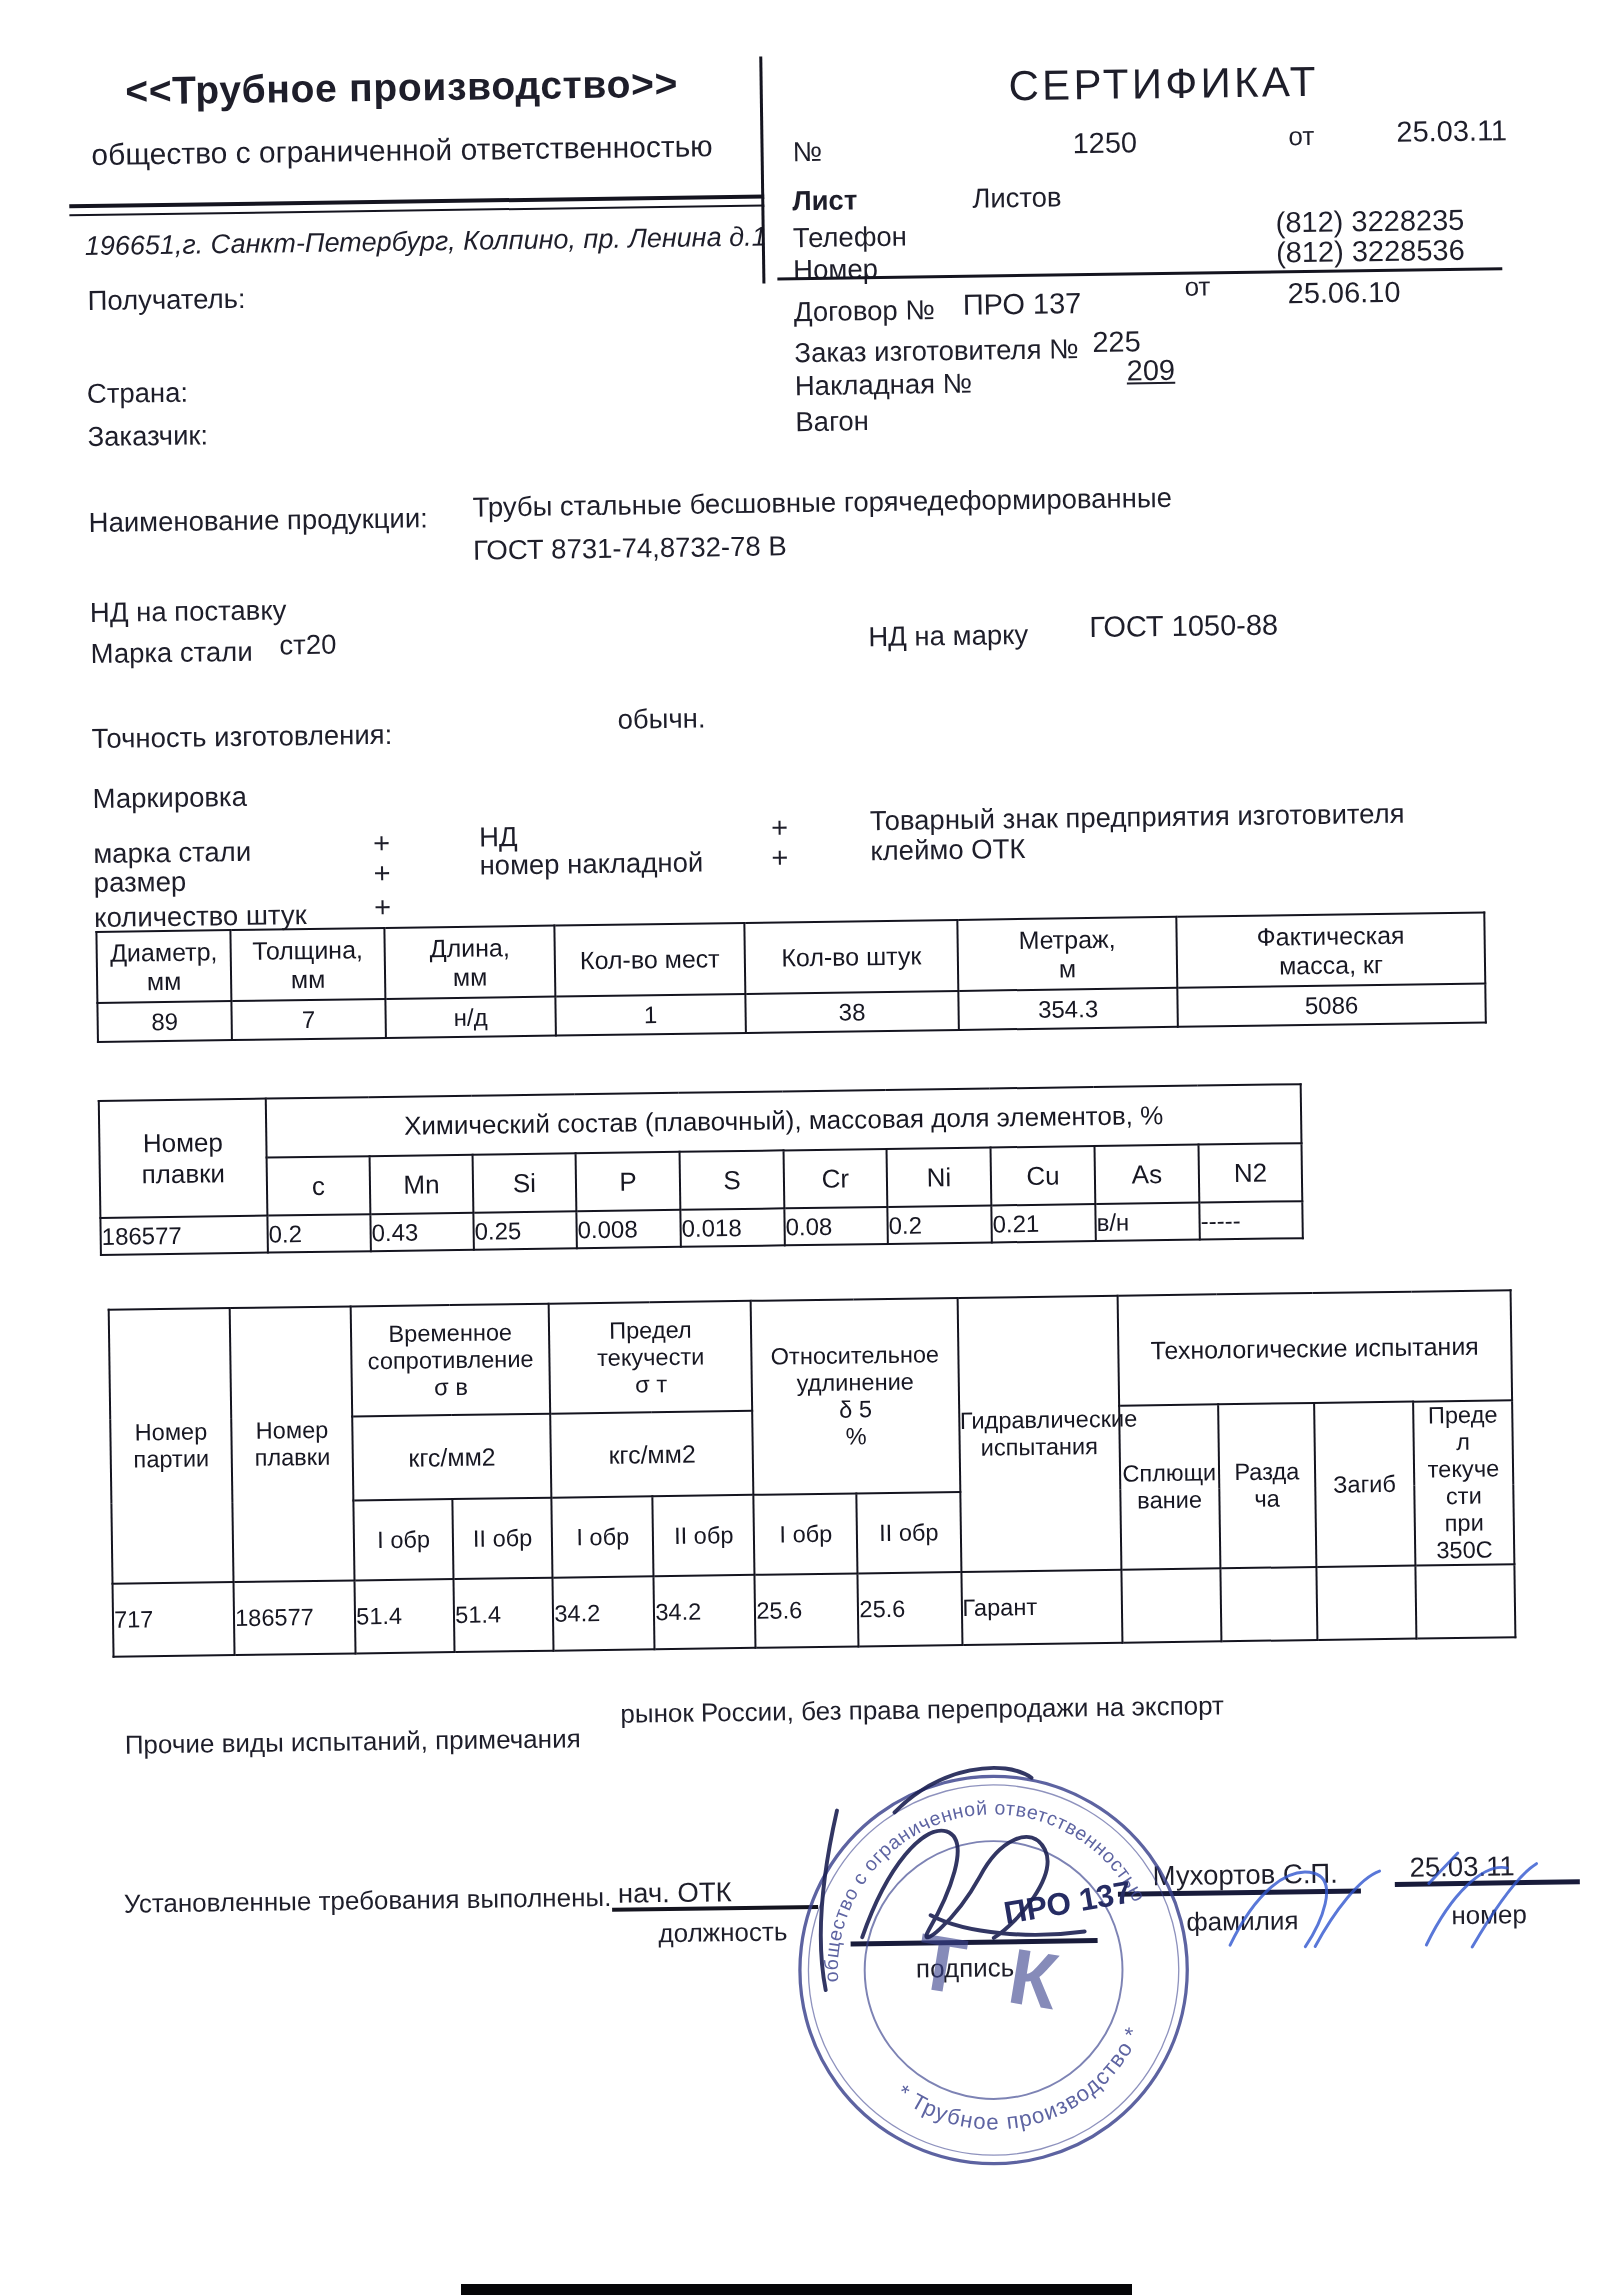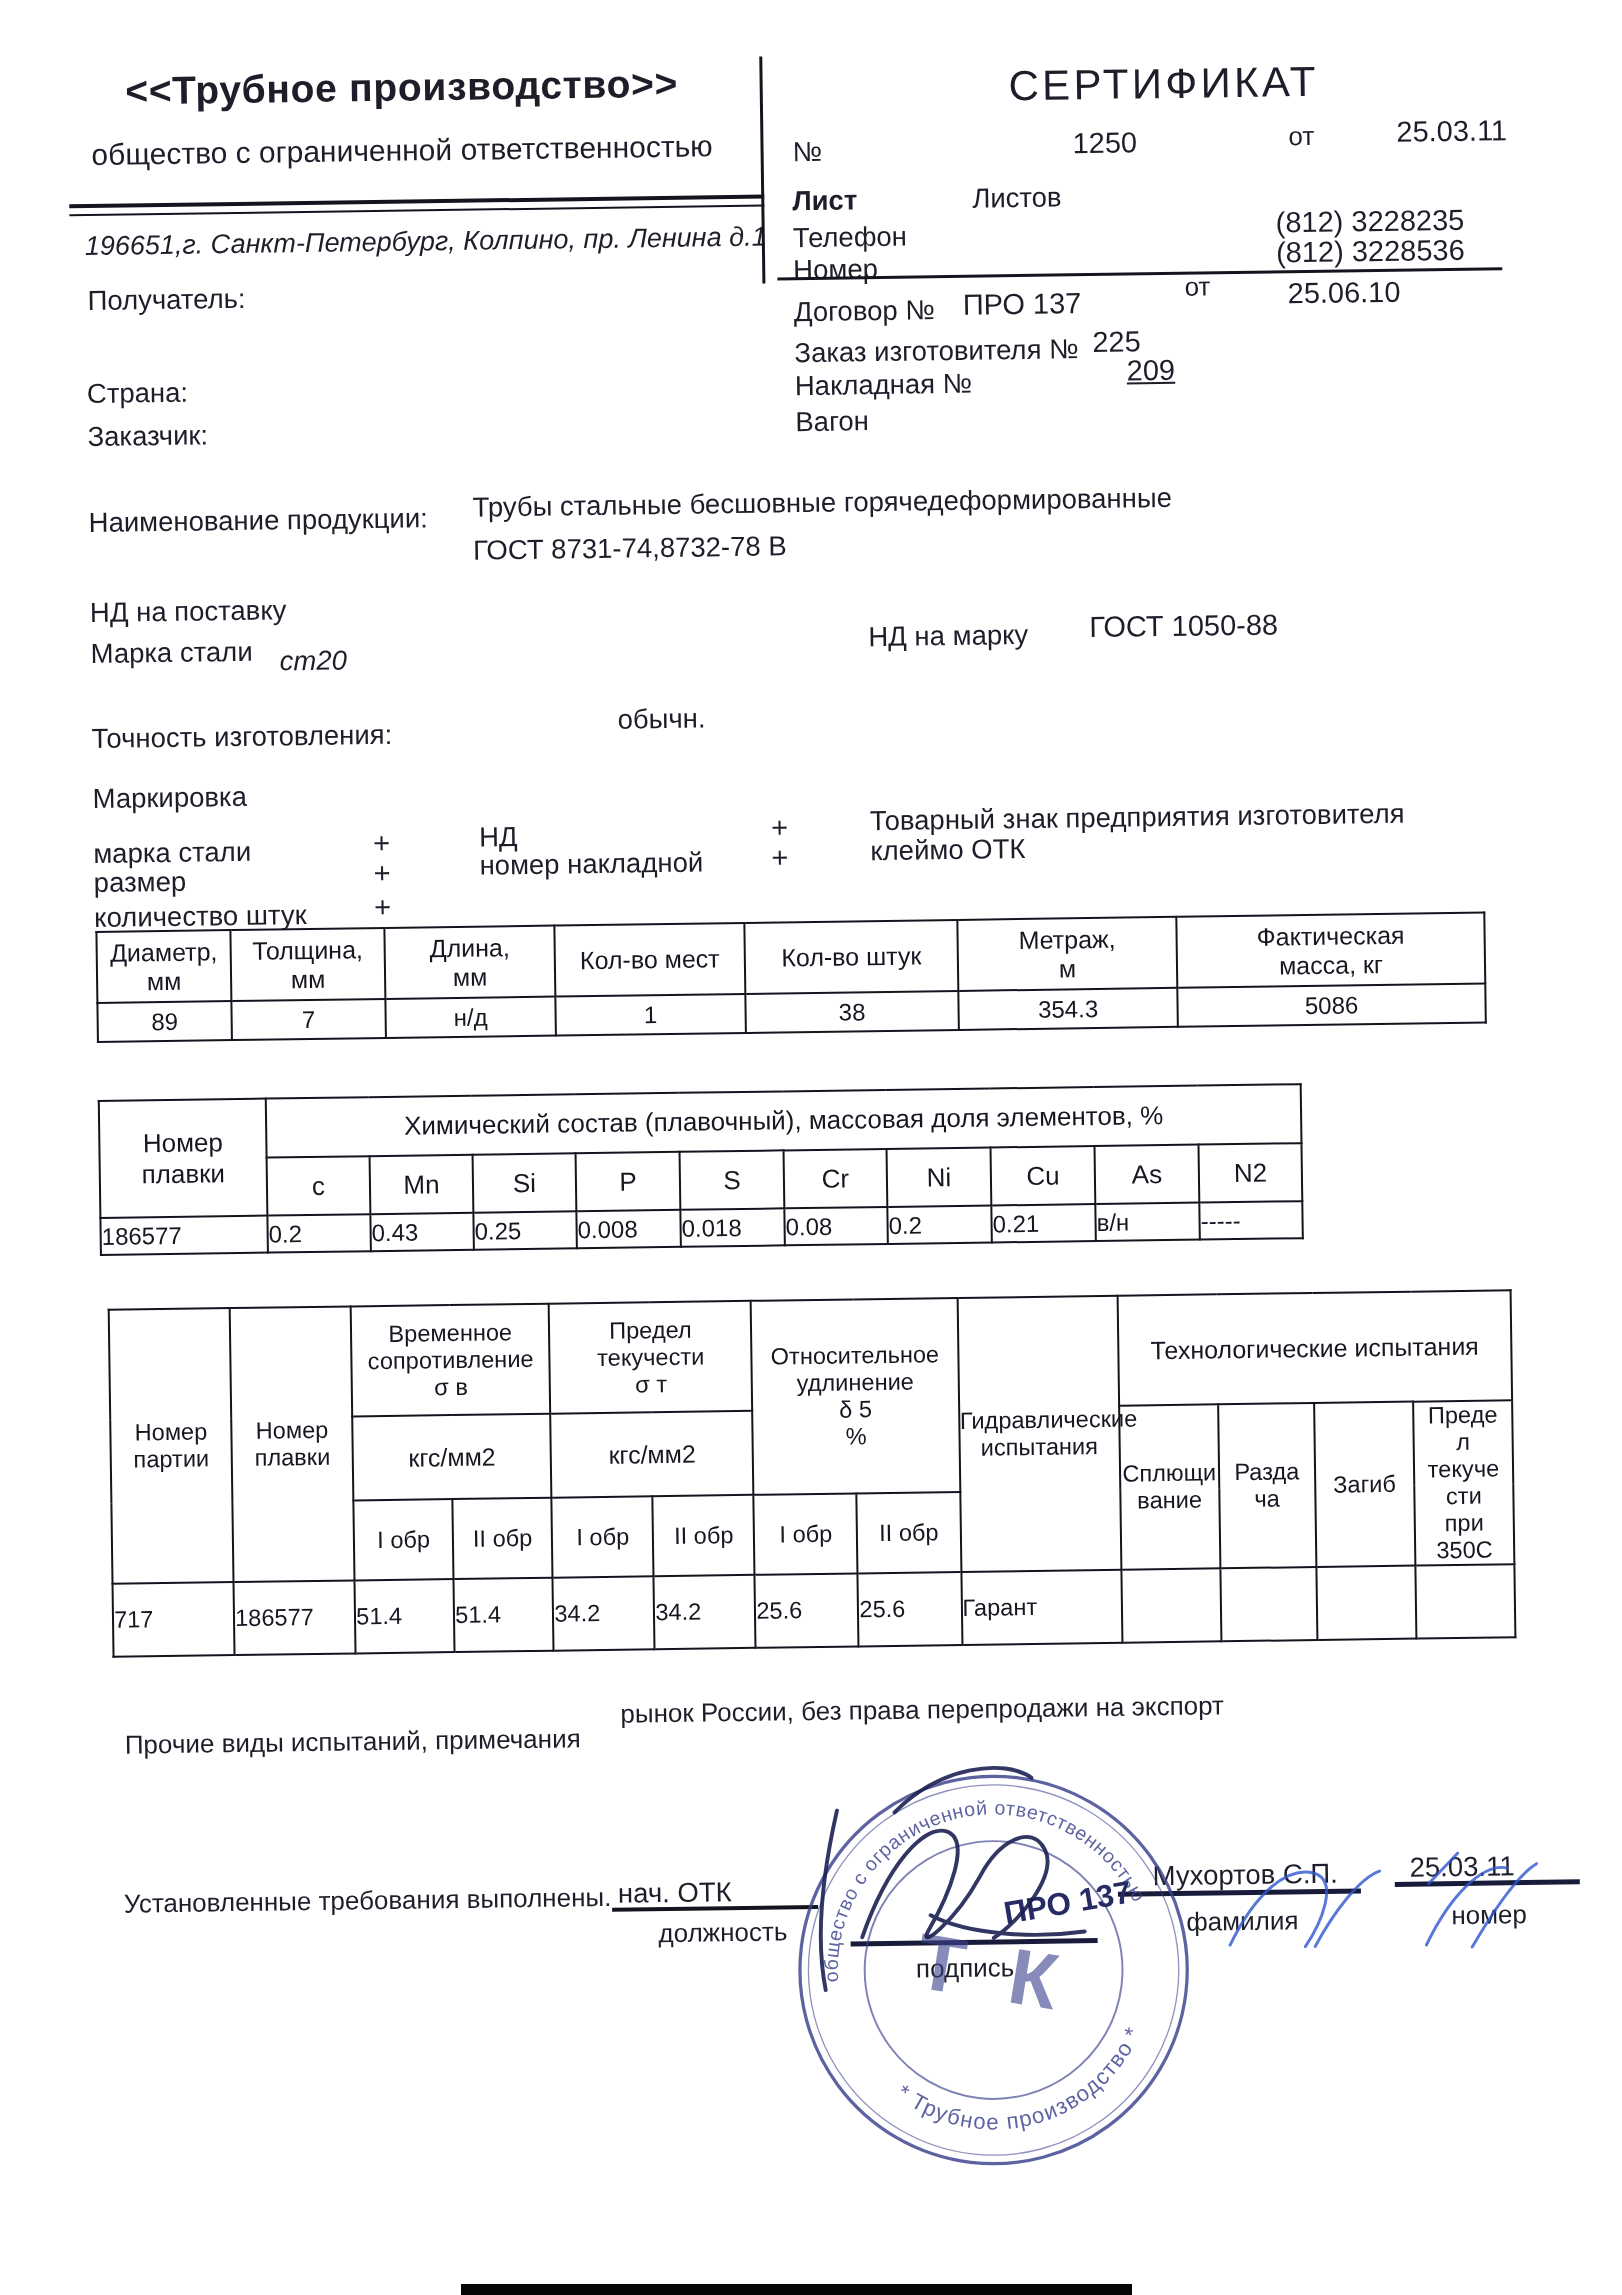--- a/index.html
+++ b/index.html
@@ -65,21 +65,21 @@
   <div class="abs v" style="left:1103px;top:330px;">225</div>
   <div class="abs t" style="left:805px;top:370px;">Накладная №</div>
   <div class="abs v" style="left:1137px;top:359px;text-decoration:underline;">209</div>
   <div class="abs t" style="left:805px;top:406px;">Вагон</div>
 
   <div class="abs t" style="left:97px;top:497px;">Наименование продукции:</div>
   <div class="abs t" style="left:481px;top:487px;">Трубы стальные бесшовные горячедеформированные</div>
   <div class="abs t" style="left:481px;top:530px;">ГОСТ 8731-74,8732-78 В</div>
   <div class="abs t" style="left:97px;top:587px;">НД на поставку</div>
   <div class="abs t" style="left:97px;top:628px;">Марка стали</div>
-  <div class="abs t" style="left:286px;top:638px;font-style:italic;">ст20</div>
+  <div class="abs t" style="left:286px;top:622px;">ст20</div>
   <div class="abs t" style="left:875px;top:622px;">НД на марку</div>
   <div class="abs v" style="left:1096px;top:615px;">ГОСТ  1050-88</div>
   <div class="abs t" style="left:97px;top:713px;">Точность изготовления:</div>
   <div class="abs t" style="left:623px;top:701px;">обычн.</div>
   <div class="abs t" style="left:97px;top:773px;">Маркировка</div>
 
   <div class="abs t" style="left:97px;top:828px;">марка стали</div>
   <div class="abs plus" style="left:377px;top:821px;">+</div>
   <div class="abs t" style="left:483px;top:817px;">НД</div>
   <div class="abs plus" style="left:775px;top:811px;">+</div>

